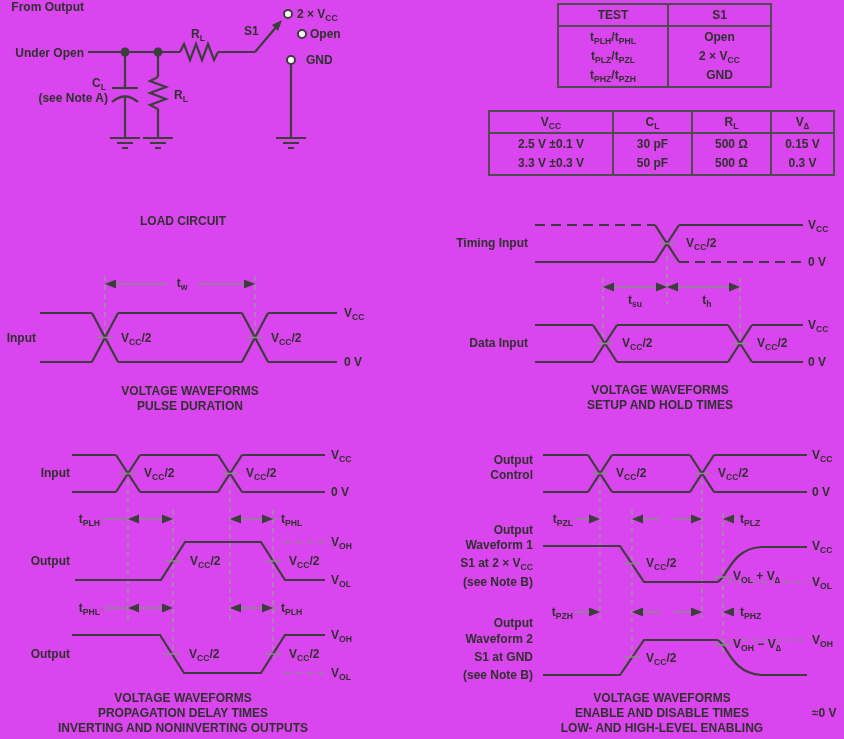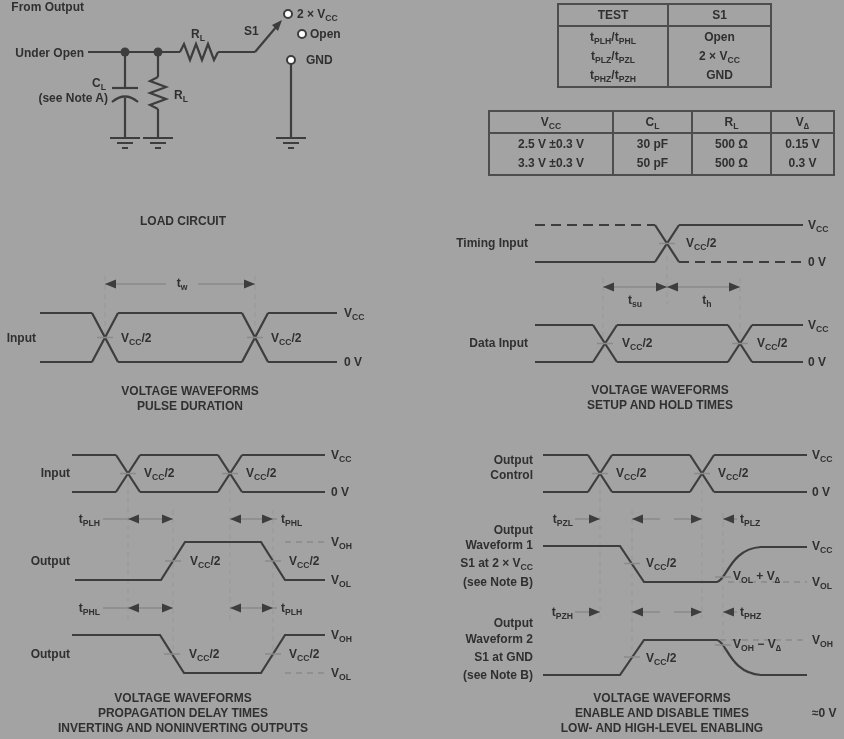--- a/index.html
+++ b/index.html
@@ -1,16 +1,16 @@
 <!DOCTYPE html>
 <html><head>
 <meta charset="utf-8">
 <style>
   html,body{margin:0;padding:0;background:#fff;}
-  #screen{position:relative;width:844px;height:739px;background:#a3a3a3;overflow:hidden;
+  #screen{position:relative;width:844px;height:739px;background:#d946ef;overflow:hidden;
           font-family:"Liberation Sans","DejaVu Sans",sans-serif;color:#303030;}
   .fig{position:absolute;}
   .fig svg{position:absolute;left:0;top:0;}
   .lbl{position:absolute;font-weight:bold;font-size:12px;line-height:14px;white-space:nowrap;color:#303030;}
   .lbl.r{text-align:right;}
   .lbl.c{text-align:center;}
   .lbl sub{font-size:0.72em;line-height:0;}
   .cap{position:absolute;font-weight:bold;font-size:12px;line-height:15px;text-align:center;color:#303030;white-space:nowrap;}
   table.dt{position:absolute;border-collapse:collapse;text-align:center;
            font-weight:bold;font-size:12px;color:#303030;table-layout:fixed;}
@@ -97,21 +97,21 @@
       <tr>
         <th style="width:118px;">V<sub>CC</sub></th>
         <th style="width:73px;">C<sub>L</sub></th>
         <th style="width:73px;">R<sub>L</sub></th>
         <th>V<sub>∆</sub></th>
       </tr>
     </thead>
     <tbody>
       <tr>
         <td>
-          <div>2.5 V ±0.3 V</div>
+          <div>2.5 V ±0.1 V</div>
           <div>3.3 V ±0.3 V</div>
         </td>
         <td>
           <div>30 pF</div>
           <div>50 pF</div>
         </td>
         <td>
           <div>500 Ω</div>
           <div>500 Ω</div>
         </td>

